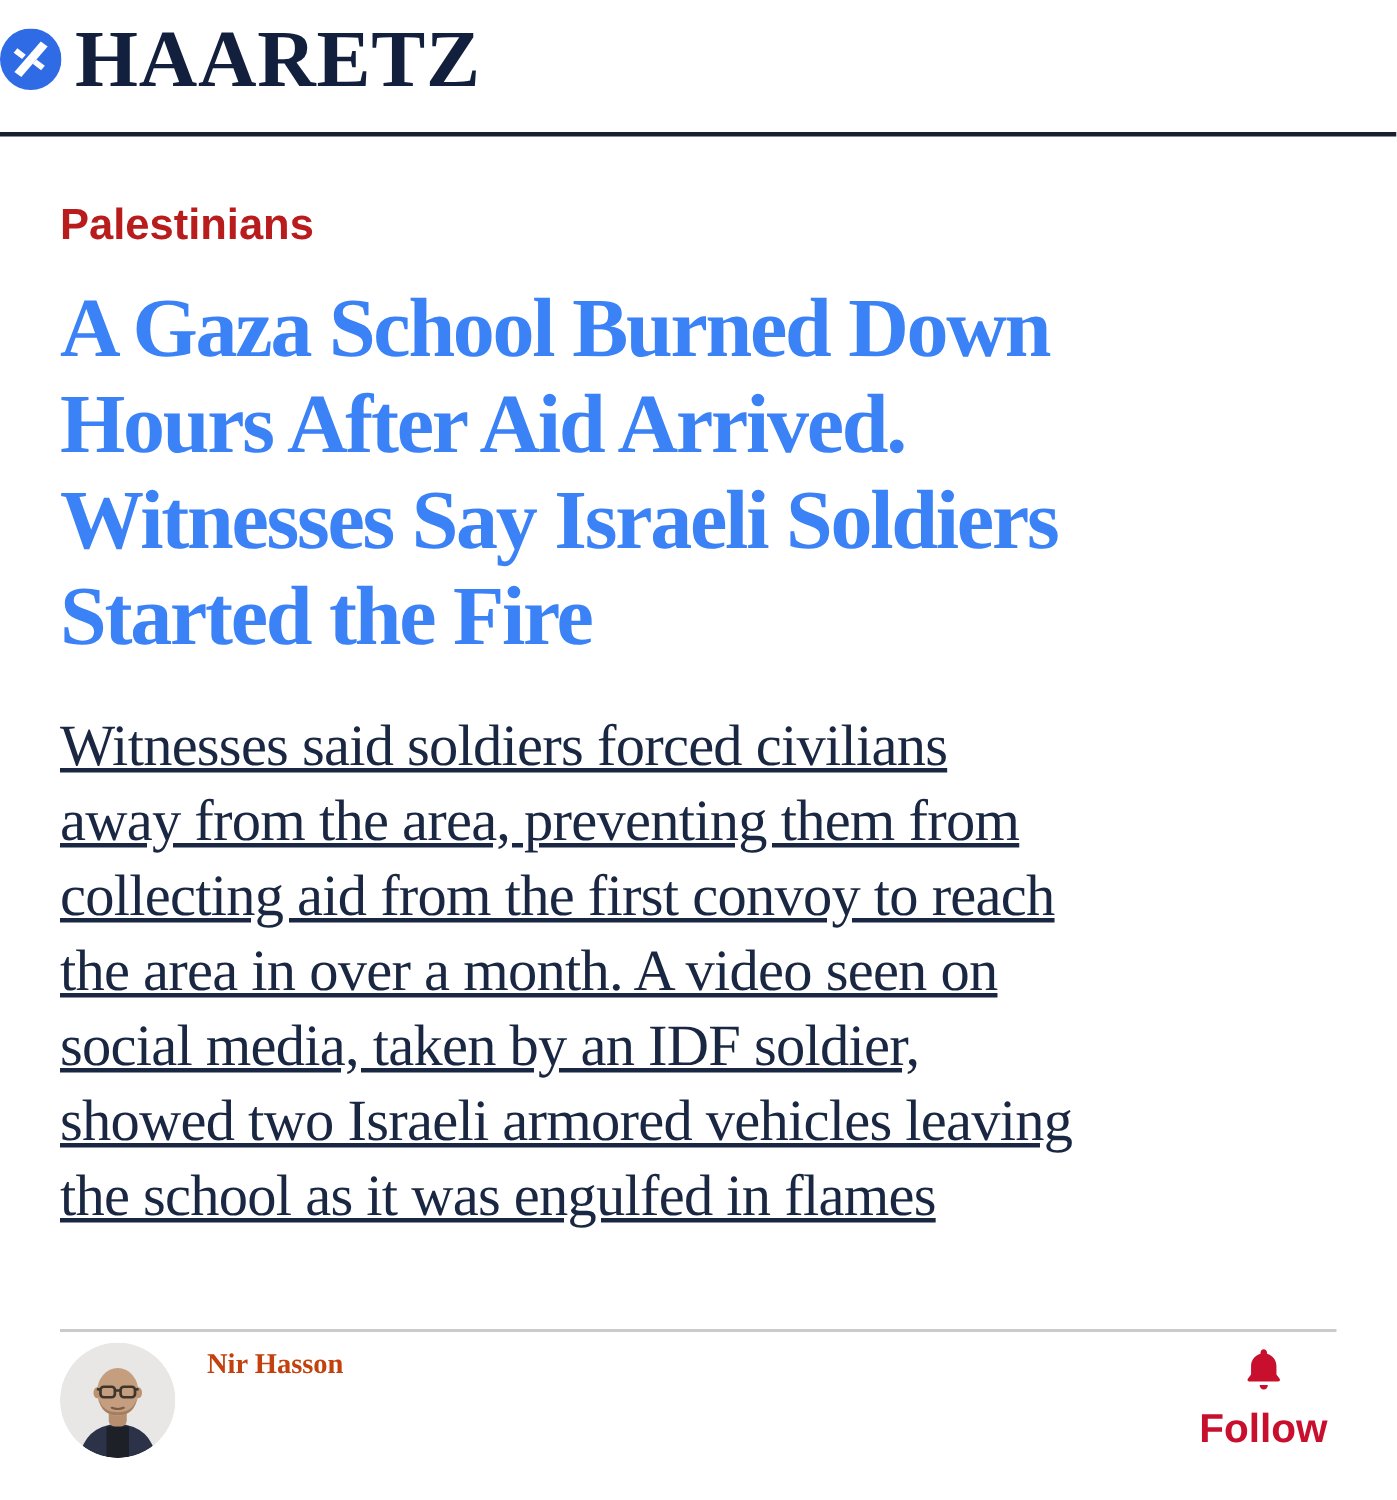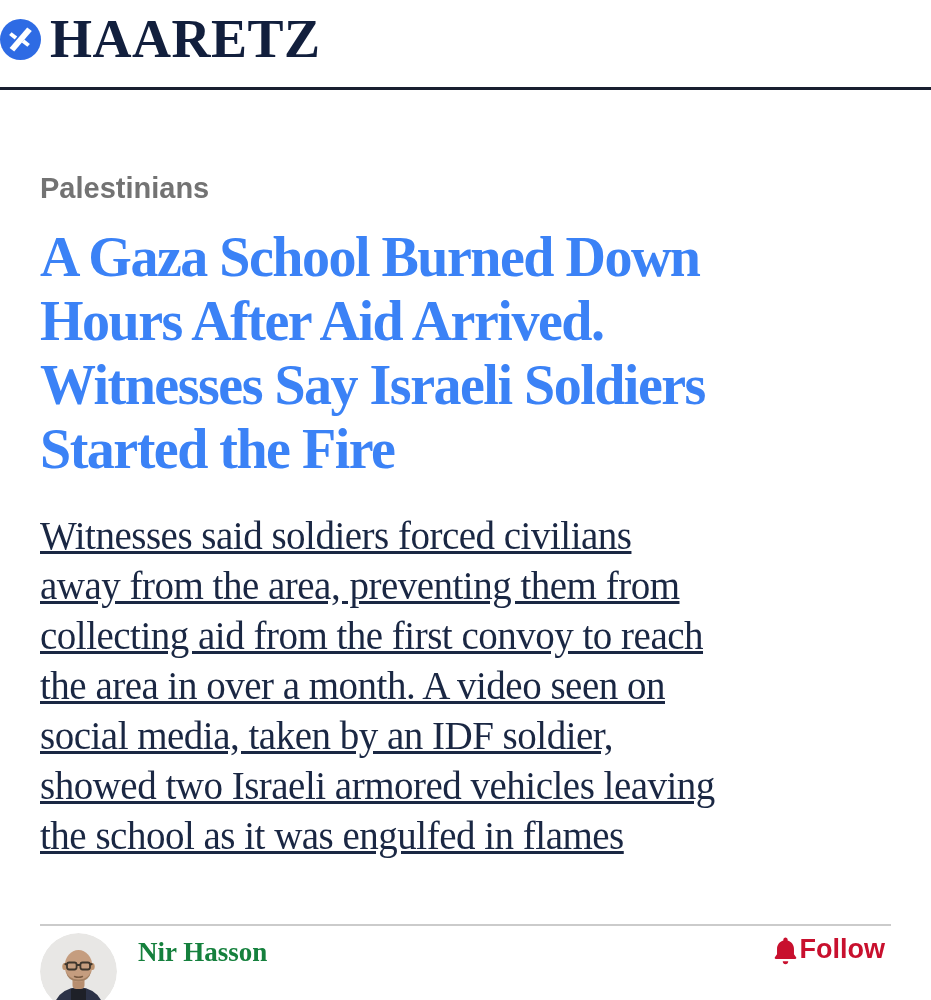--- a/index.html
+++ b/index.html
@@ -24,23 +24,23 @@
     color: #121f3d; letter-spacing: 0.5px;
   }
   .header-rule {
     border: none; border-bottom: 3px solid #181f30;
     margin: 23px 0 0 0;
   }
 
   
   main { padding: 0 40px; }
   .category-link {
-    display: inline-block; margin-top: 84px;
+    display: inline-block; margin-top: 45px;
     font-size: 29px; font-weight: 700; line-height: 1;
-    color: #737373; cursor: pointer;
+    color: #b91c1c; cursor: pointer;
   }
   .headline {
     margin: 22px 0 0 0;
     font-family: "Liberation Serif", serif;
     font-weight: 700; font-size: 56px; line-height: 64px;
     letter-spacing: -1.5px; color: #3b82f6;
     white-space: pre-line;
   }
   .subheadline {
     margin: 30px 0 0 0;
@@ -59,27 +59,27 @@
     display: flex; align-items: flex-start;
   }
   .avatar {
     width: 77px; height: 77px; border-radius: 50%;
     overflow: hidden; flex: none; cursor: pointer;
   }
   .avatar svg { display: block; }
   .author-block { margin-left: 21px; padding-top: 5px; }
   .author-name {
     font-family: "Liberation Serif", serif;
-    font-weight: 700; font-size: 27px; line-height: 1.1;
-    color: #15803d; cursor: pointer;
+    font-weight: 700; font-size: 19px; line-height: 1.1;
+    color: #c2410c; cursor: pointer;
   }
   .byline-date { margin-top: 12px; font-size: 26px; color: #585858; line-height: 1; }
   .follow-block {
     margin-left: auto; padding-top: 3px;
-    display: flex; flex-direction: row; align-items: flex-start; 
+    display: flex; flex-direction: column; align-items: center; gap: 10px;
     cursor: pointer; background: none; border: none;
   }
   .bell { width: 29px; height: 31px; display: block; }
   .follow-label { font-size: 27px; font-weight: 700; color: #c8102e; line-height: 1; }
 </style>
 </head>
 <body>
 
 <header class="site-header">
   <a class="logo-link">

